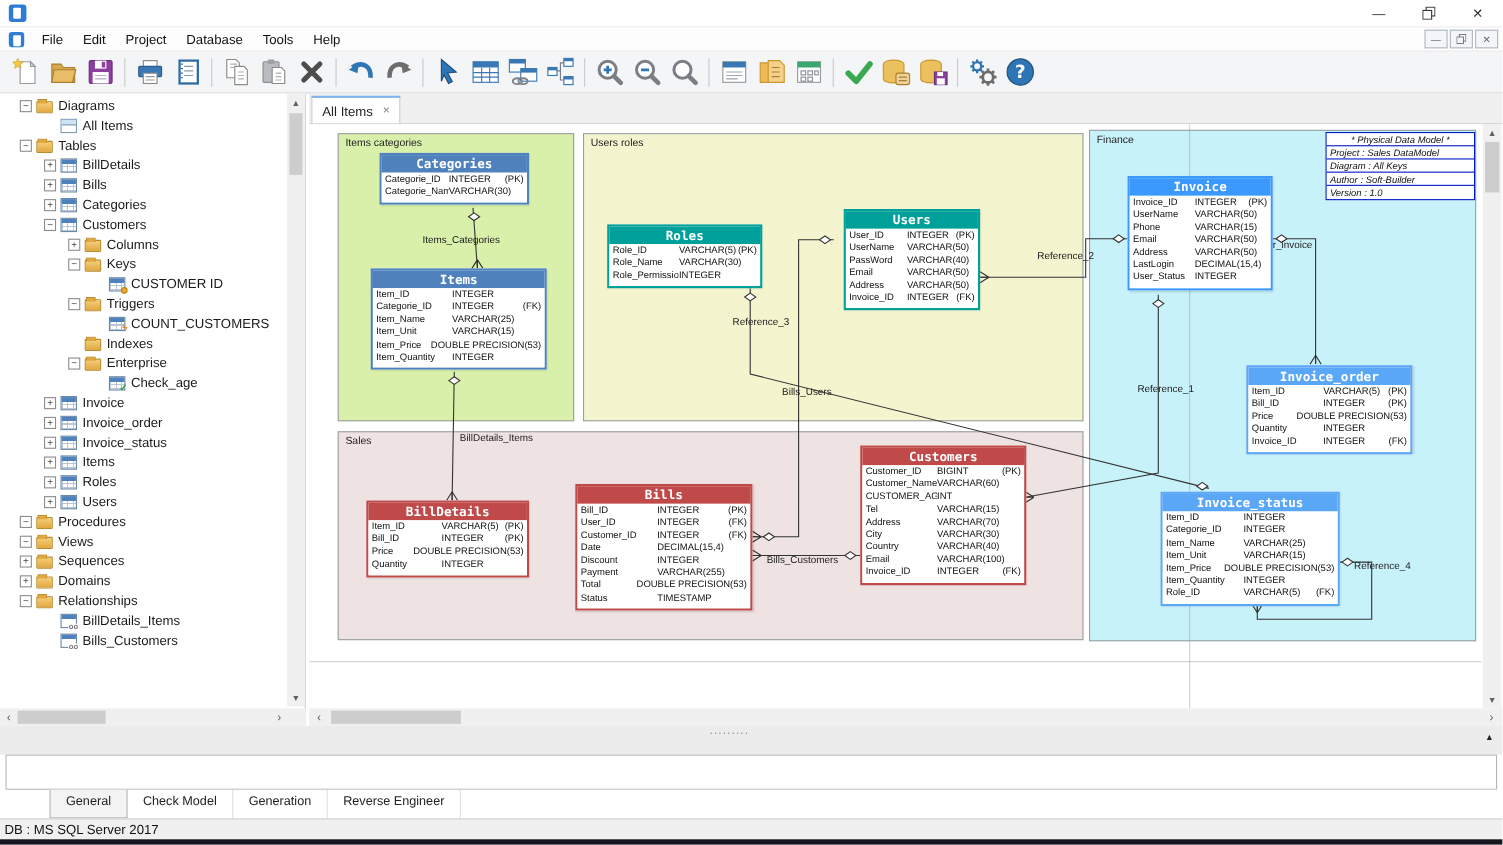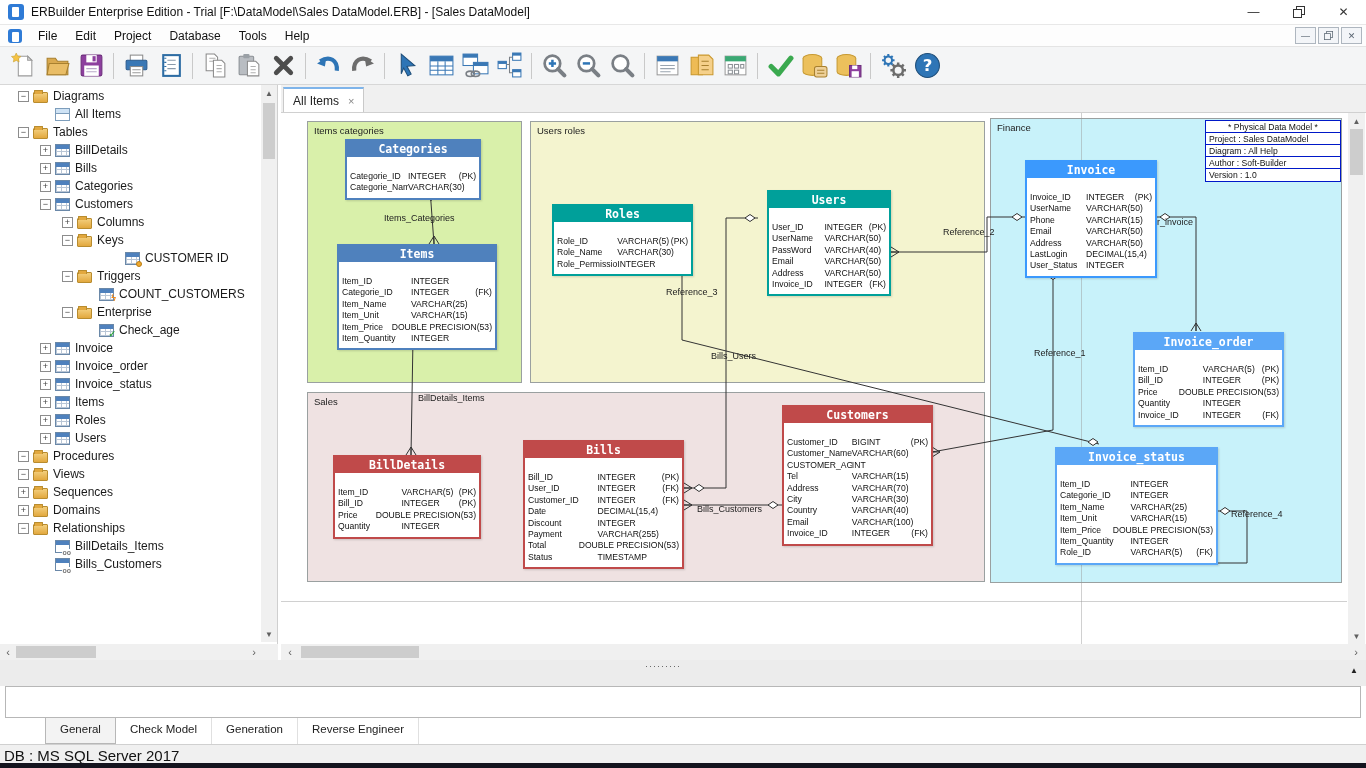--- a/index.html
+++ b/index.html
@@ -63,21 +63,21 @@
     border-bottom:1px solid #d0d0d0; display:flex; align-items:flex-end; }
   #doc-tab { height:25px; background:#fff; border:1px solid #c9c9c9; border-bottom:none; margin-left:2px;
     display:flex; align-items:center; padding:0 9px; font-size:12px; color:#222; gap:9px; border-top:2px solid #7eb4ea;}
   #doc-tab .close { color:#888; font-size:11px; }
   #canvas { position:absolute; left:281px; top:113px; width:1066px; height:531px; background:#fff; overflow:hidden; }
   .region { position:absolute; border:1px solid #9aa0a0; }
   .region-label { position:absolute; left:6px; top:3px; font-size:9.5px; color:#222; }
   .entity { position:absolute; background:#fff; border-width:2px; border-style:solid; box-shadow:1px 1px 2px rgba(0,0,0,.15); }
   .entity-header { height:16px; color:#fff; font-family:"DejaVu Sans Mono", monospace; font-weight:bold;
     font-size:11.5px; text-align:center; line-height:16px; letter-spacing:0; }
-  .entity-body { padding:14px 3px 4px 3px; background:#fff; }
+  .entity-body { padding:0 3px 4px 3px; background:#fff; }
   .erow { display:flex; font-size:8.6px; line-height:11.4px; color:#111; position:relative; }
   .ecol-name { width:46%; overflow:hidden; white-space:nowrap; }
   .ecol-type { flex:1; white-space:nowrap; }
   .ecol-key { white-space:nowrap; }
   #rel-svg { position:absolute; left:0; top:0; z-index:3; }
   .entity { z-index:5; }
   .pageline { position:absolute; background:rgba(150,150,150,.45); z-index:2;}
   #info-box { position:absolute; z-index:6; background:#fff; border:1px solid #0018c8; font-size:8.6px; color:#111;}
   #info-box .ib-row { border-bottom:1px solid #0018c8; padding:1px 3px; height:12px; line-height:10px; white-space:nowrap;}
   #info-box .ib-row:last-child { border-bottom:none; }
@@ -88,31 +88,30 @@
   #tree-hscroll { left:0; top:644px; width:278px; height:16px; }
   
   #splitter { position:absolute; left:0; top:660px; width:1366px; height:26px; background:#ececec; }
   #splitter-dots { position:absolute; left:645px; top:1px; color:#555; font-size:9px; letter-spacing:1px;}
   #panel-up-btn { position:absolute; right:8px; top:6px; color:#222; font-size:8px;}
   #out-panel { position:absolute; left:5px; top:686px; width:1356px; height:32px; background:#fff; border:1px solid #b7b7b7;}
   #bottom-tabs { position:absolute; left:5px; top:718px; width:1356px; height:26px; display:flex; background:#fff;margin-left:40px;}
   .btab { font-size:11.5px; color:#222; padding:5px 14px; border-right:1px solid #e0e0e0; }
   .btab.active { background:#f3f3f3; border:1px solid #b7b7b7; border-top:none; }
   #statusbar { position:absolute; left:0; top:744px; width:1366px; height:19px; background:#f0f0f0;
-    border-top:1px solid #d0d0d0; font-size:15px; color:#111; padding:2px 0 0 4px;}
+    border-top:1px solid #d0d0d0; font-size:12px; color:#111; padding:2px 0 0 4px;}
   #taskstrip { position:absolute; left:0; top:763px; width:1366px; height:5px; background:#14141e; }
 </style>
 </head>
 <body>
 
 <div id="app">
 
   <div id="titlebar">
     <span class="app-ico"></span>
-    <span id="title-text">ERBuilder Enterprise Edition  - Trial [F:\DataModel\Sales DataModel.ERB] - [Sales DataModel]</span>
     <div id="win-controls">
       <span class="win-btn">—</span>
       <span class="win-btn">
         <svg width="12" height="12" viewBox="0 0 12 12">
             <rect x="3.5" y="0.5" width="8" height="8" fill="none" stroke="#333"></rect>
             <rect x="0.5" y="3.5" width="8" height="8" fill="#fff" stroke="#333"></rect>
           </svg>
       </span>
       <span class="win-btn">✕</span>
     </div>
@@ -379,38 +378,43 @@
         <div class="trow" style="padding-left: 62px;">
           <span class="texp">+</span>
           <span class="tico ico-folder"></span>
           <span class="tlabel">Columns</span>
         </div>
         <div class="trow" style="padding-left: 62px;">
           <span class="texp">−</span>
           <span class="tico ico-folder"></span>
           <span class="tlabel">Keys</span>
         </div>
-        <div class="trow" style="padding-left: 110px;">
+        <div class="trow" style="padding-left: 84px;">
           <span class="texp-spacer"></span>
           <span class="tico ico-table">
             <span class="badge badge-key"></span>
           </span>
           <span class="tlabel">CUSTOMER ID</span>
         </div>
         <div class="trow" style="padding-left: 62px;">
           <span class="texp">−</span>
           <span class="tico ico-folder"></span>
           <span class="tlabel">Triggers</span>
         </div>
         <div class="trow" style="padding-left: 84px;">
           <span class="texp-spacer"></span>
           <span class="tico ico-table">
             <span class="badge badge-bolt">ϟ</span>
           </span>
           <span class="tlabel">COUNT_CUSTOMERS</span>
+        </div>
+        <div class="trow" style="padding-left: 62px;">
+          <span class="texp-spacer"></span>
+          <span class="tico ico-folder"></span>
+          <span class="tlabel">Indexes</span>
         </div>
         <div class="trow" style="padding-left: 62px;">
           <span class="texp">−</span>
           <span class="tico ico-folder"></span>
           <span class="tlabel">Enterprise</span>
         </div>
         <div class="trow" style="padding-left: 84px;">
           <span class="texp-spacer"></span>
           <span class="tico ico-table">
             <span class="badge badge-check">✓</span>
@@ -884,24 +888,24 @@
             <span class="ecol-type">VARCHAR(100)</span>
             <span class="ecol-key"></span>
           </div>
           <div class="erow">
             <span class="ecol-name">Invoice_ID</span>
             <span class="ecol-type">INTEGER</span>
             <span class="ecol-key">(FK)</span>
           </div>
         </div>
       </div>
-      <div id="info-box" style="left: 924px; top: 7px; width: 136px;">
+      <div id="info-box" style="left: 924px; top: 7px; width: 136px; font-style: italic;">
         <div class="ib-row">* Physical Data Model *</div>
         <div class="ib-row">Project : Sales DataModel</div>
-        <div class="ib-row">Diagram : All Help</div>
+        <div class="ib-row">Diagram : All Keys</div>
         <div class="ib-row">Author : Soft-Builder</div>
         <div class="ib-row">Version : 1.0</div>
       </div>
     </div>
 
   <div class="sb" id="cv-vscroll">
     <div class="sb-arrow" style="left:0;top:2px;width:17px;height:12px;">▲</div>
     <div class="sb-thumb" style="left:2px;top:16px;width:13px;height:46px;"></div>
     <div class="sb-arrow" style="left:0;bottom:2px;width:17px;height:12px;">▼</div>
   </div>

